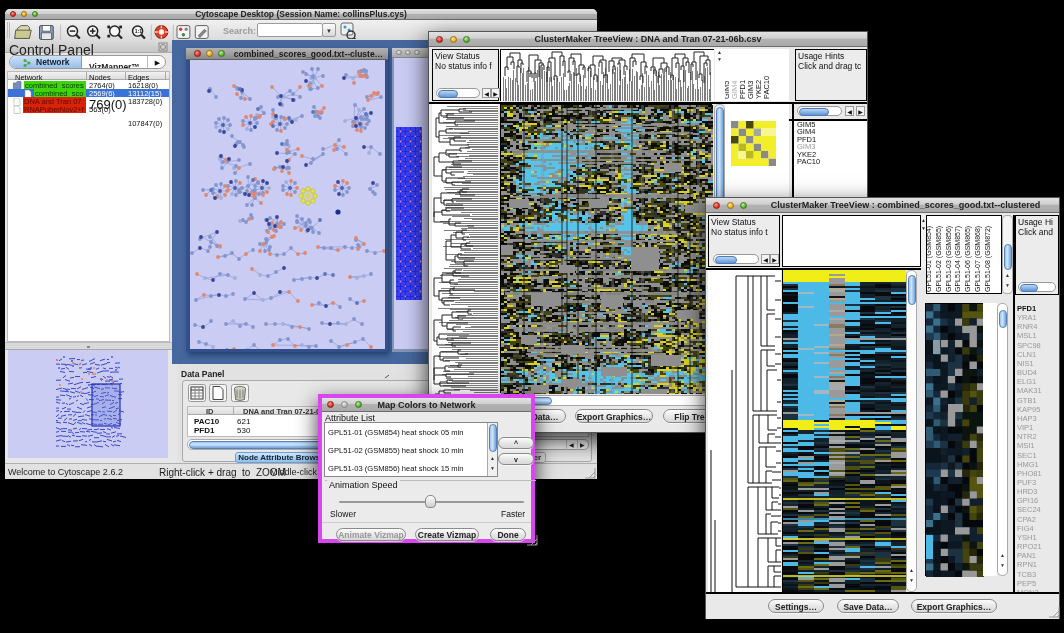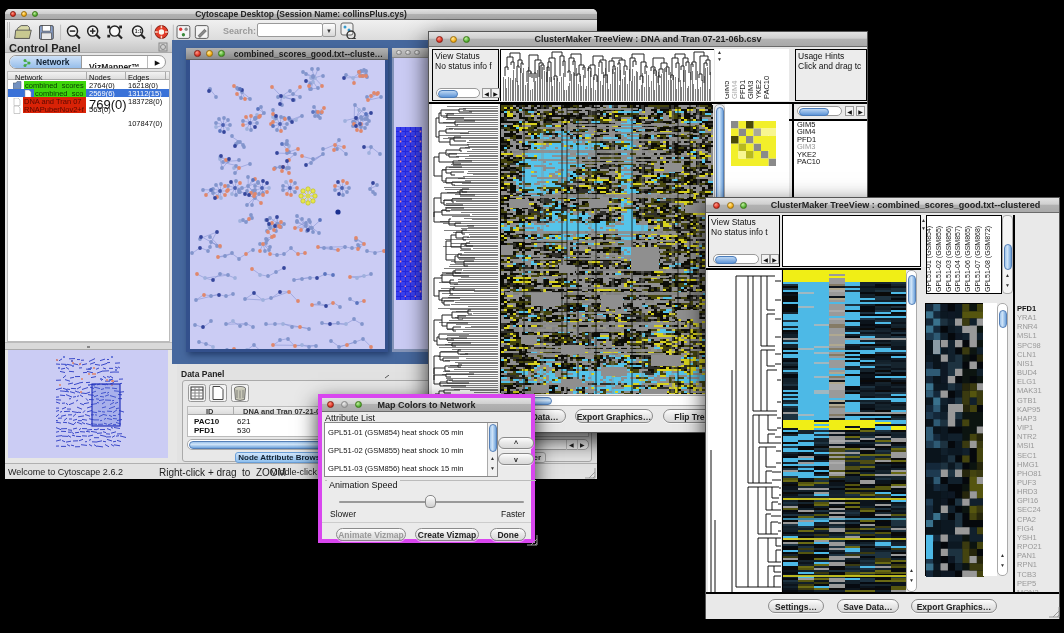--- a/index.html
+++ b/index.html
@@ -90,21 +90,21 @@
    <div class="abs" style="left:154px;top:3px;font-size:10px;color:#222">Right-click + drag&nbsp; to &nbsp;ZOOM</div>
    <div class="abs" style="left:265px;top:3px;font-size:9px;color:#222">Middle-click +</div>
    <svg class="abs" style="left:580px;top:4px" width="11" height="11">
         <path d="M10 0 L10 10 L0 10 M10 4 L4 10 M10 8 L8 10" stroke="#999" fill="none"></path>
       </svg>
  </div>
 </div>
 
 <div class="abs" style="left:5px;top:40px;width:167px;height:423px;background:#e6e6e6">
   <div class="abs" style="left:0;top:0;width:167px;height:13px;background:linear-gradient(#dcdcdc,#c6c6c6);border-bottom:1px solid #aaa">
-    <span style="position:absolute;left:4px;top:2px;font-size:11px;font-weight:bold;color:#222">Control Panel</span>
+    <span style="position:absolute;left:4px;top:2px;font-size:14px;font-weight:normal;color:#222">Control Panel</span>
     <svg class="abs" style="left:153px;top:2px" width="10" height="10">
         <rect x="1" y="1" width="8" height="8" fill="none" stroke="#888"></rect>
         <circle cx="5" cy="5" r="2.5" fill="none" stroke="#888"></circle>
       </svg>
   </div>
 
   <div class="abs" style="left:4px;top:15px;width:157px;height:14px;border:1px solid #999;border-radius:7px;background:#fff;overflow:hidden">
     <div class="abs" style="left:0;top:0;width:72px;height:14px;background:linear-gradient(#cfe2f8,#8db8e8);border-right:1px solid #999;text-align:center">
       <svg class="abs" style="left:12px;top:2px" width="10" height="10">
           <circle cx="3" cy="2.5" r="1.5" fill="#4a4"></circle>
@@ -984,20 +984,27 @@
       <div style="position:absolute;left:34px;bottom:1px;font-size:7px;color:#111;transform:rotate(-90deg);transform-origin:left bottom;white-space:nowrap">GPL51-04 (GSM857)</div>
       <div style="position:absolute;left:44px;bottom:1px;font-size:7px;color:#111;transform:rotate(-90deg);transform-origin:left bottom;white-space:nowrap">GPL51-06 (GSM865)</div>
       <div style="position:absolute;left:54px;bottom:1px;font-size:7px;color:#111;transform:rotate(-90deg);transform-origin:left bottom;white-space:nowrap">GPL51-07 (GSM868)</div>
       <div style="position:absolute;left:64px;bottom:1px;font-size:7px;color:#111;transform:rotate(-90deg);transform-origin:left bottom;white-space:nowrap">GPL51-08 (GSM872)</div>
     </div>
  <div class="abs" style="left:296px;top:17px;width:11px;height:79px;background:#f4f4f4;border:1px solid #aaa;border-radius:4px">
    <div class="aquav abs" style="left:0.5px;top:28px;width:8px;height:26px"></div>
    <span class="abs" style="left:2px;top:56px;font-size:5px;color:#333">▲</span>
    <span class="abs" style="left:2px;top:66px;font-size:5px;color:#333">▼</span>
  </div>
+ <div class="blk" style="left:309px;top:17px;width:44px;height:80px">
+   <div style="font-size:8.5px;color:#111;padding:1px 0 0 2px;white-space:nowrap">Usage Hi</div>
+   <div style="font-size:8.5px;color:#111;padding:0 0 0 2px;white-space:nowrap">Click and</div>
+   <div class="pill" style="left:2px;top:66px;width:38px">
+        <div class="pthumb" style="left:1px;width:18px;top:0.5px"></div>
+      </div>
+ </div>
  <div class="abs" style="left:0;top:70px;width:215px;height:2px;background:#000"></div>
  <div class="abs" style="left:307px;top:17px;width:2px;height:405px;background:#000"></div>
 
  <div class="abs" style="left:2px;top:72px;width:73px;height:323px"><svg width="73" height="323" viewBox="0 0 73 323">
         <rect width="73" height="323" fill="#fff"></rect>
         <path d="M40 6H28V317H40M45 6H40V213H45M53 6H45V141H53M59 6H53V76H59M67 6H59V40H67M67 44H59V76H67M59 80H53V141H59M67 80H59V96H67M69 100H59V141H69M51 145H45V213H51M60 145H51V173H60M69 145H60V160H69M67 164H60V173H67M58 177H51V213H58M68 177H58V197H68M64 201H58V213H64M50 217H40V317H50M58 217H50V264H58M64 217H58V240H64M71 217H64V228H71M70 232H64V240H70M63 244H58V264H63M70 252H63V264H70M60 268H50V317H60M68 268H60V292H68M75 268H68V276H75M77 280H68V292H77M66 296H60V317H66M76 296H66V302H76M73 306H66V317H73" fill="none" stroke="#111" stroke-width="1"></path>
         <path d="M67 11L73 11M67 30L73 30M67 49L73 49M67 67L73 67M67 84L73 84M67 94L73 94M69 110L73 110M69 132L73 132M69 148L73 148M69 158L73 158M67 167L73 167M67 173L73 173M68 181L73 181M68 193L73 193M64 202L73 202M64 210L73 210M71 218L73 218M71 225L73 225M70 234L73 234M70 240L73 240M63 246L73 246M70 253L73 253M70 261L73 261M75 268L73 268M75 275L73 275M77 283L73 283M77 291L73 291M76 297L73 297M76 302L73 302M73 309L73 309M73 316L73 316" stroke="#111" stroke-width="1" fill="none"></path>
         <path d="M3 180V323M7 250V323M24 100V323" stroke="#111" stroke-width="1" fill="none"></path>
       </svg></div>
 

